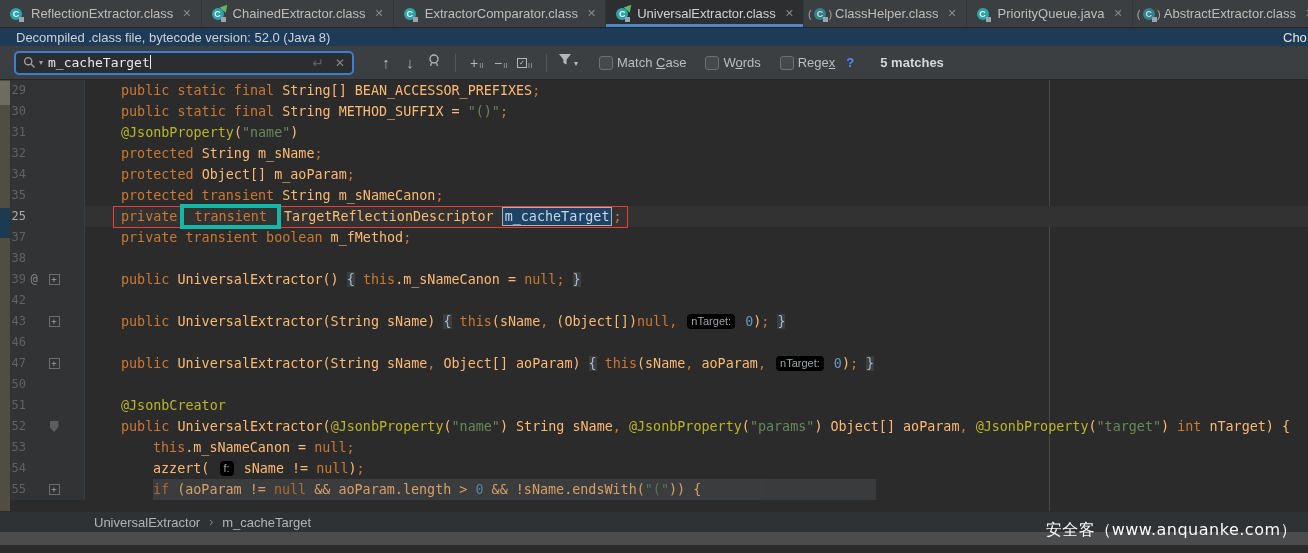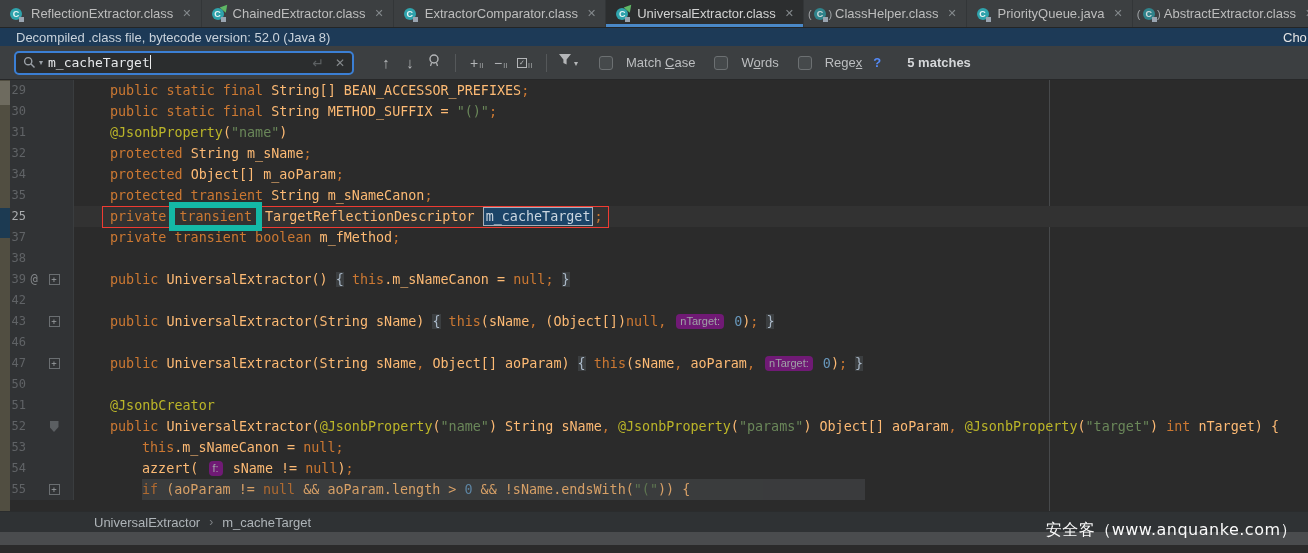--- a/index.html
+++ b/index.html
@@ -40,53 +40,53 @@
   .nl{color:#5C6062;font-size:14px;margin-right:8px}
   .clr{color:#85898C;font-size:12px}
   .ibtn{min-width:24px;text-align:center;color:#B4B6B8;font-size:15px;line-height:24px;cursor:default}
   .up{margin-left:20px}
   .vsep{width:1px;height:18px;background:#55585A;margin:0 9px}
   .occ{display:inline-flex;align-items:center;color:#B4B6B8;min-width:24px;justify-content:center}
   .occ .big{font-size:14px}
   .occ .sub{font-size:7px;letter-spacing:.5px;margin-left:1px;margin-top:5px;color:#A7AaAC}
   .occ .bx{width:8px;height:8px;border:1px solid #B4B6B8;font:7px/8px "Liberation Sans",sans-serif;text-align:center}
   .fchev{font-size:8px;color:#B4B6B8;margin-left:2px;margin-top:7px}
-  .cb{display:flex;align-items:center;gap:13px;margin-left:19px;color:#BCBEC0;font-size:13px;cursor:default}
+  .cb{display:flex;align-items:center;gap:4px;margin-left:19px;color:#BCBEC0;font-size:13px;cursor:default}
   .cbbox{width:14px;height:14px;background:#45494B;border:1px solid #6C7072;border-radius:3px;box-sizing:border-box}
   .help{color:#548AF7;font-weight:bold;margin-left:11px;font-size:13px}
   .matches{margin-left:26px;color:#D5D7D9;font-weight:bold;font-size:13px}
 
   
   .editor{position:relative;height:431px;overflow:hidden;background:#2B2B2B}
   .rows{position:relative;z-index:2}
   .row{display:flex;height:21px;line-height:21px}
-  .gut{width:74px;flex:none;background:#313335;border-right:1px solid #3A3D3F;display:flex;
+  .gut{width:85px;flex:none;background:#313335;border-right:1px solid #3A3D3F;display:flex;
        box-sizing:border-box;padding-left:0}
   .lnum{width:26px;text-align:right;font:12px/21px "DejaVu Sans Mono",monospace;color:#606366}
   .caret-row .lnum{color:#A9ABAD}
   .gsym{width:16px;text-align:center;color:#84878A;font:12px/21px "DejaVu Sans Mono",monospace}
   .gfold{width:24px;display:flex;align-items:center;justify-content:center}
   .fplus{width:9px;height:9px;border:1px solid #6A6E71;color:#9DA1A4;font:9px/8px "DejaVu Sans Mono",monospace;
          text-align:center;box-sizing:content-box;background:#313335}
   .fopen{width:9px;height:11px;background:#5B5F62;clip-path:polygon(0 0,100% 0,100% 55%,50% 100%,0 55%)}
   .code{flex:1;white-space:pre;font:13.4px/21px "DejaVu Sans Mono",monospace;color:#A9B7C6;
         padding-left:36px;box-sizing:border-box}
   .caret-row .code{background:#323232}
   .dim{opacity:.82}
   .ind{display:inline-block;width:32px}
   .tk-kw{color:#CC7832}
   .tk-id{color:#fdba74}
   .tk-str{color:#6A8759}
   .tk-ann{color:#BBB529}
   .tk-num{color:#6897BB}
   .tk-sc{color:#CC7832}
   .tk-fold{background:#3B3E40}
-  .tk-hint{background:#701a75;color:#9FA3A6;border-radius:4px;padding:1px 4px 2px;
+  .tk-hint{background:#000000;color:#9FA3A6;border-radius:4px;padding:1px 4px 2px;
            font:11px "Liberation Sans",sans-serif;margin:1px 2px;vertical-align:1px}
-  .tk-redbox{border:6px solid #14b8a6;padding:1px 4px;margin:16px 3px}
+  .tk-redbox{border:4px solid #14b8a6;padding:1px 10px;margin:16px 3px}
   .tk-match{background:#1B4468;border:1px solid #A8B0B8;padding:1px 2px;color:#CBD6E0;margin-right:1px}
   .outline{border:1px solid #EF3B32;padding:2px 5px 3px 7px;margin-left:-8px}
   .band{background:#3E4042;display:inline-block;padding-right:175px}
 
   .lstrip{position:absolute;left:0;top:0;width:10px;height:431px;background:#514E41;z-index:4}
   .lthumb{position:absolute;left:0;top:1px;width:10px;height:24px;background:#6E6B5F}
   .lmark{position:absolute;left:0;top:128px;width:10px;height:30px;background:#1C3A52}
   .guide{position:absolute;left:1049px;top:0;width:1px;height:431px;background:#47494B;z-index:1}
 
   

